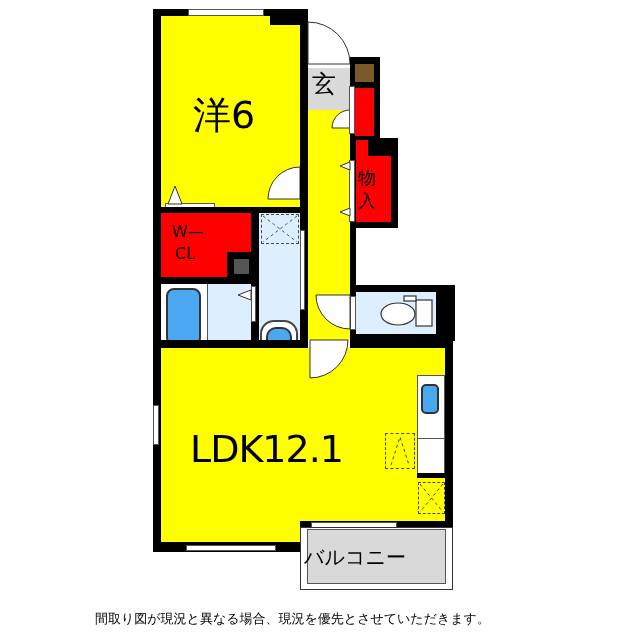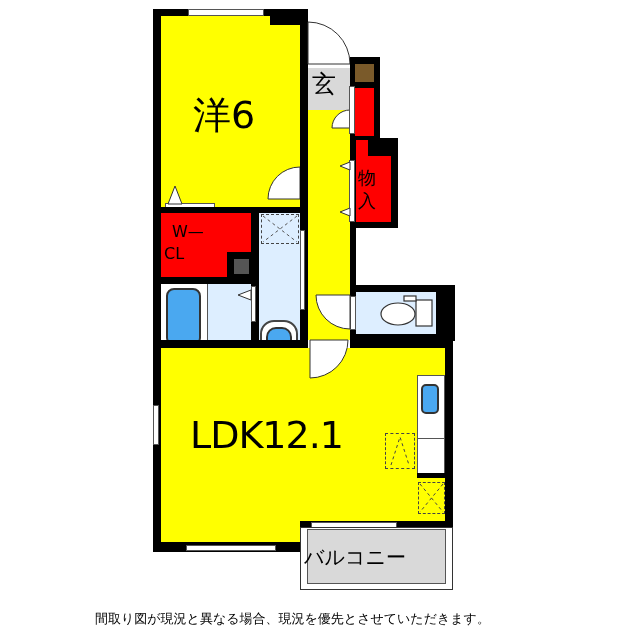--- a/index.html
+++ b/index.html
@@ -66,21 +66,21 @@
   <svg style="left:340px;top:208px;" width="10" height="8">
       <polygon points="0,4 10,0 10,8" fill="#fff" stroke="#333"></polygon>
     </svg>
 
   <div class="abs wall" style="left:153px;top:207px;width:155px;height:150px;"></div>
   <div class="abs red" style="left:161px;top:213px;width:90px;height:64px;"></div>
   <div class="abs" style="left:234px;top:258px;width:16px;height:16px;background:#555;"></div>
   <div class="abs wall" style="left:227px;top:252px;width:24px;height:25px;"></div>
   <div class="abs" style="left:234px;top:259px;width:15px;height:15px;background:#555;"></div>
   <span class="label" style="left:172px;top:224px;font-size:16px;">W—</span>
-  <span class="label" style="left:164px;top:246px;font-size:16px;">CL</span>
+  <span class="label" style="left:175px;top:246px;font-size:16px;">CL</span>
 
   <div class="abs lblue" style="left:259px;top:213px;width:41px;height:136px;"></div>
   <div class="dashed" style="left:261px;top:214px;width:38px;height:30px;"></div>
   <svg style="left:261px;top:214px;" width="38" height="30">
       <line x1="2" y1="2" x2="36" y2="28" stroke="#555" stroke-dasharray="3,3"></line>
       <line x1="36" y1="2" x2="2" y2="28" stroke="#555" stroke-dasharray="3,3"></line>
     </svg>
   <div class="abs white" style="left:300px;top:230px;width:5px;height:80px;border:1px solid #555;"></div>
   <div class="abs white" style="left:260px;top:320px;width:38px;height:29px;border:2px solid #444;border-radius:14px 14px 0 0;"></div>
   <div class="tub" style="left:266px;top:327px;width:26px;height:20px;border-radius:10px 10px 2px 2px;"></div>
@@ -111,21 +111,21 @@
   <div class="abs wall" style="left:276px;top:540px;width:30px;height:12px;"></div>
   <div class="abs wall" style="left:300px;top:521px;width:153px;height:8px;"></div>
   <div class="abs yellow" style="left:161px;top:521px;width:139px;height:21px;"></div>
   <div class="abs white" style="left:308px;top:340px;width:42px;height:8px;"></div>
   <svg style="left:308px;top:338px;" width="42" height="42">
       <path d="M2,2 L40,2 A38,38 0 0 1 2,40 Z" fill="#fff" stroke="#333"></path>
     </svg>
   <div class="win" style="left:153px;top:405px;width:6px;height:40px;"></div>
   <div class="win" style="left:186px;top:545px;width:90px;height:6px;"></div>
   <div class="win" style="left:311px;top:522px;width:86px;height:6px;"></div>
-  <span class="label" style="left:190px;top:416px;font-size:38px;letter-spacing:-1px;">LDK12.1</span>
+  <span class="label" style="left:190px;top:430px;font-size:38px;letter-spacing:-1px;">LDK12.1</span>
 
   <div class="abs white" style="left:417px;top:375px;width:28px;height:100px;border:1px solid #555;"></div>
   <div class="abs" style="left:417px;top:438px;width:28px;height:1px;background:#555;"></div>
   <div class="tub" style="left:421px;top:384px;width:18px;height:30px;border-radius:5px;"></div>
   <div class="abs wall" style="left:417px;top:473px;width:28px;height:5px;"></div>
   <div class="dashed" style="left:385px;top:433px;width:30px;height:36px;"></div>
   <svg style="left:385px;top:433px;" width="30" height="36">
       <polyline points="6,32 15,4 24,32" fill="none" stroke="#444" stroke-dasharray="3,3"></polyline>
     </svg>
   <div class="dashed" style="left:418px;top:482px;width:27px;height:32px;"></div>

